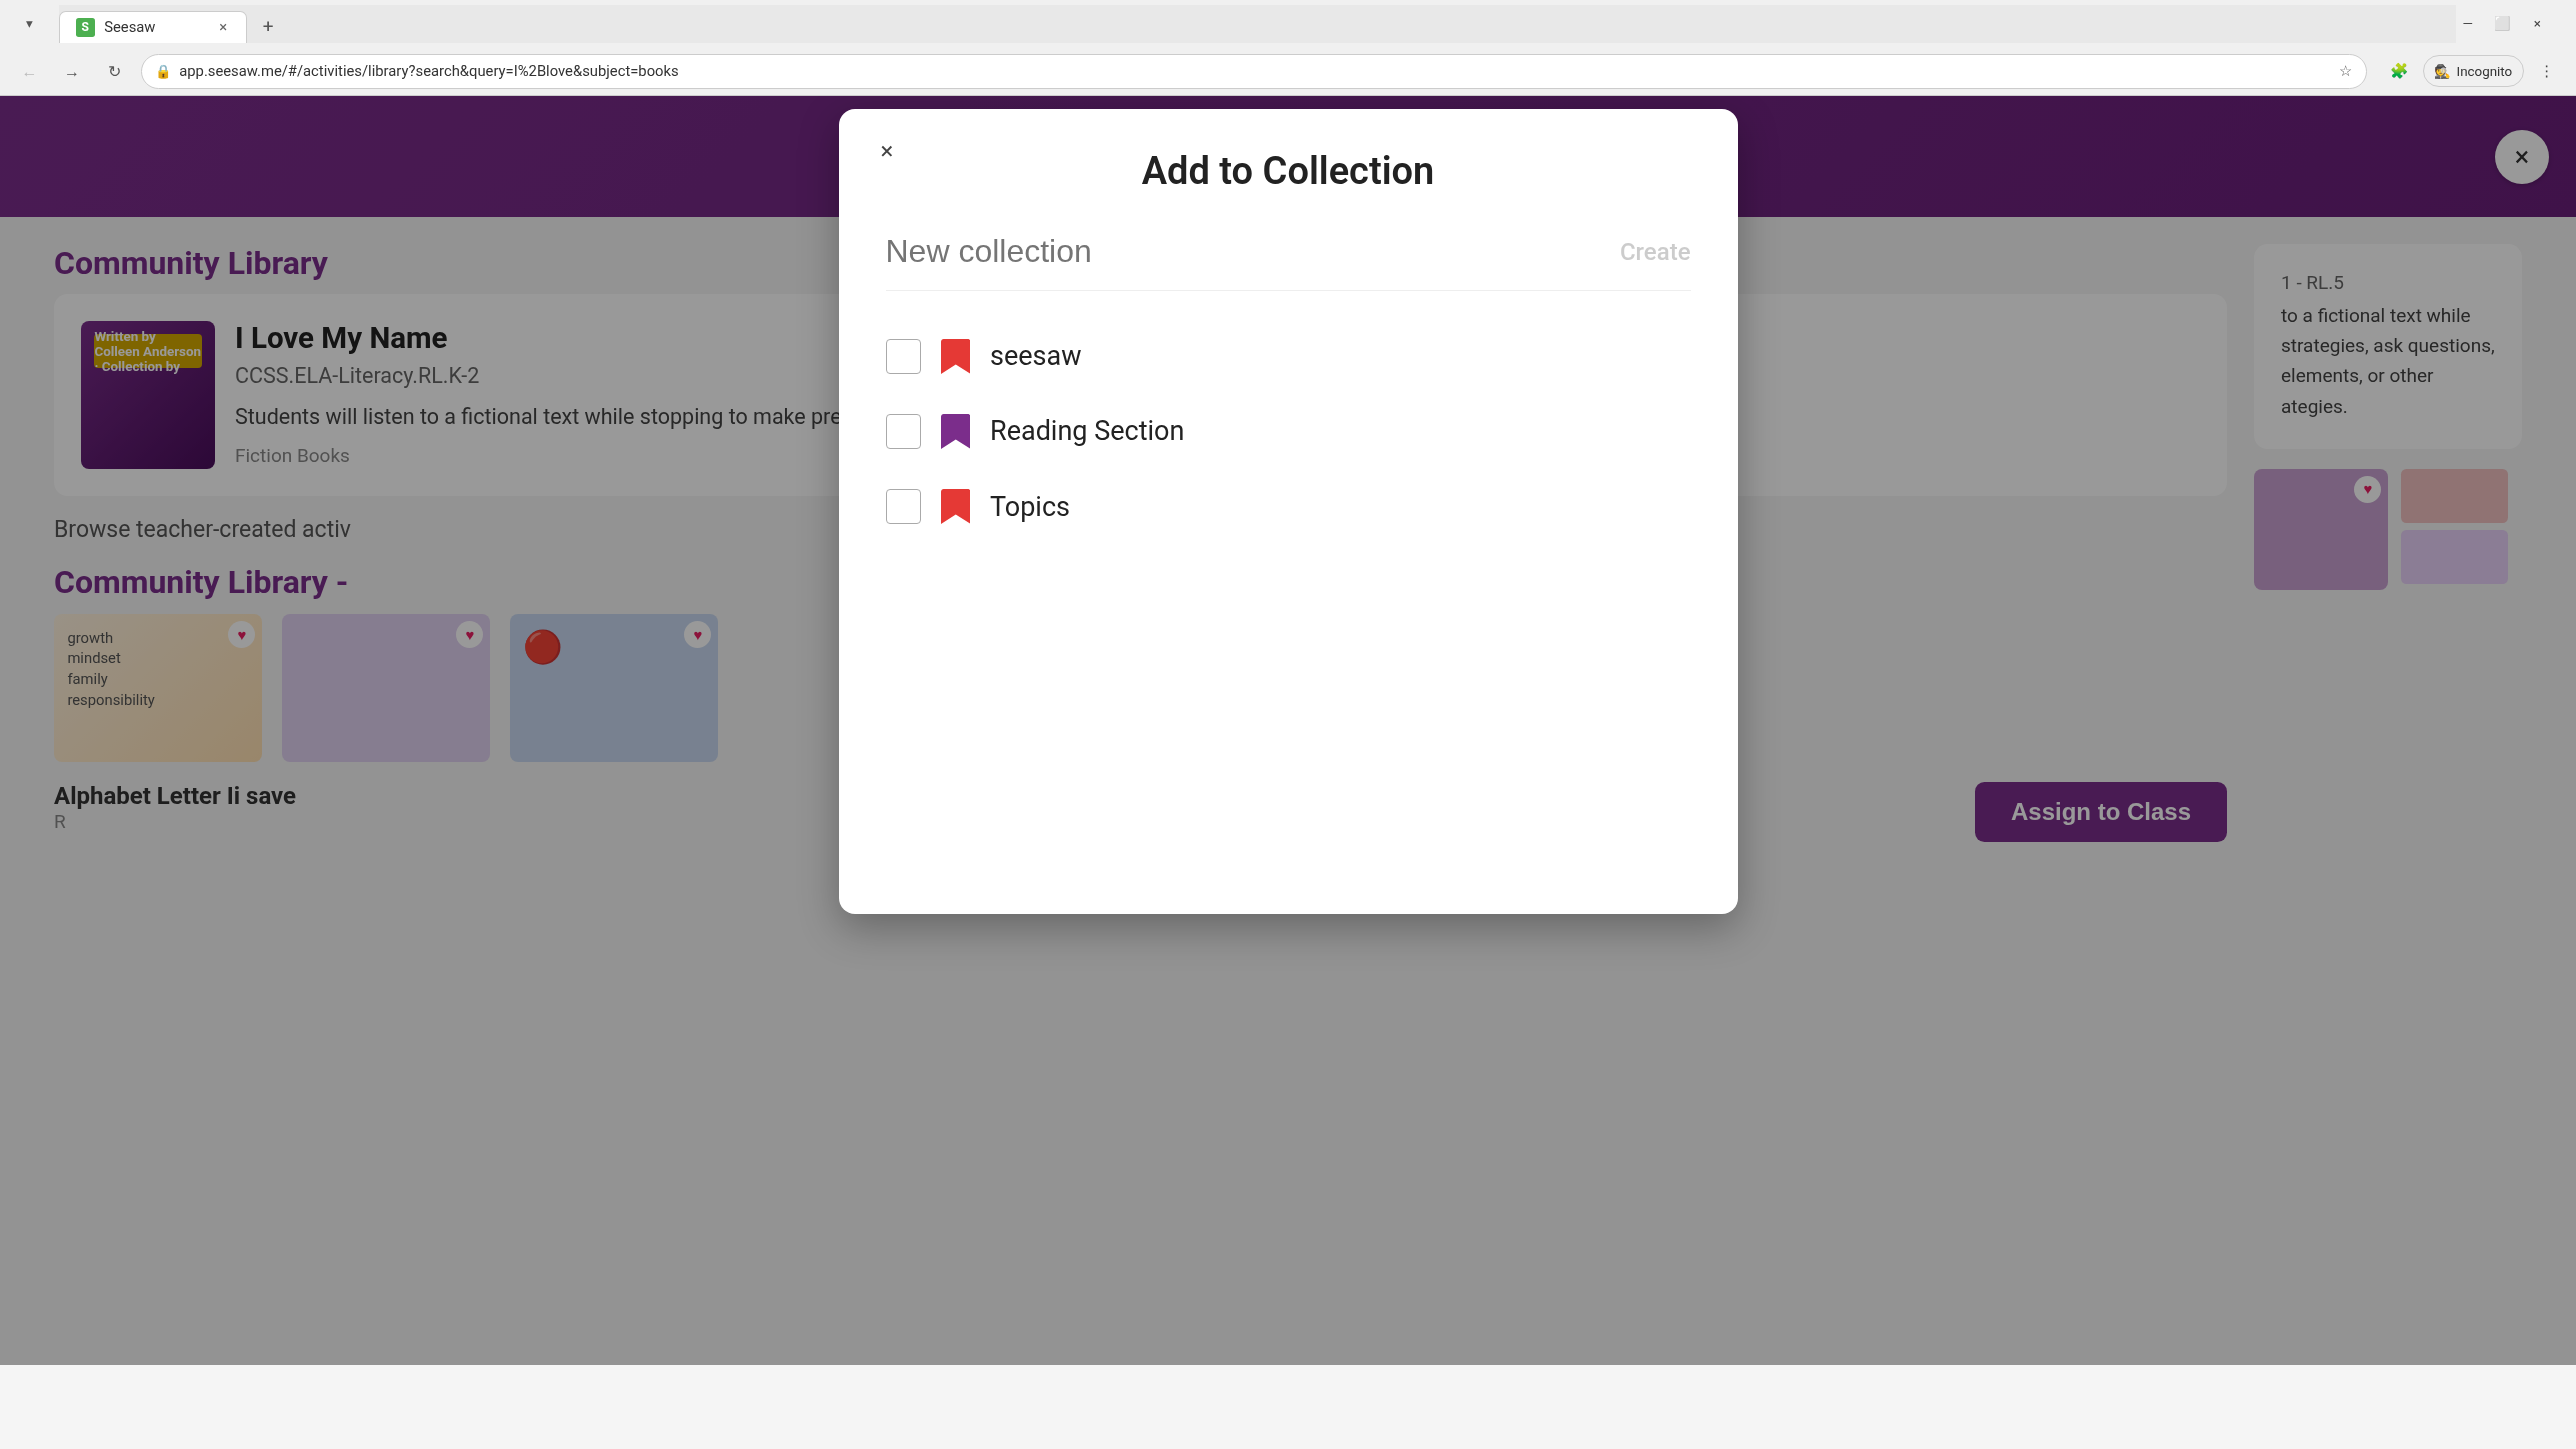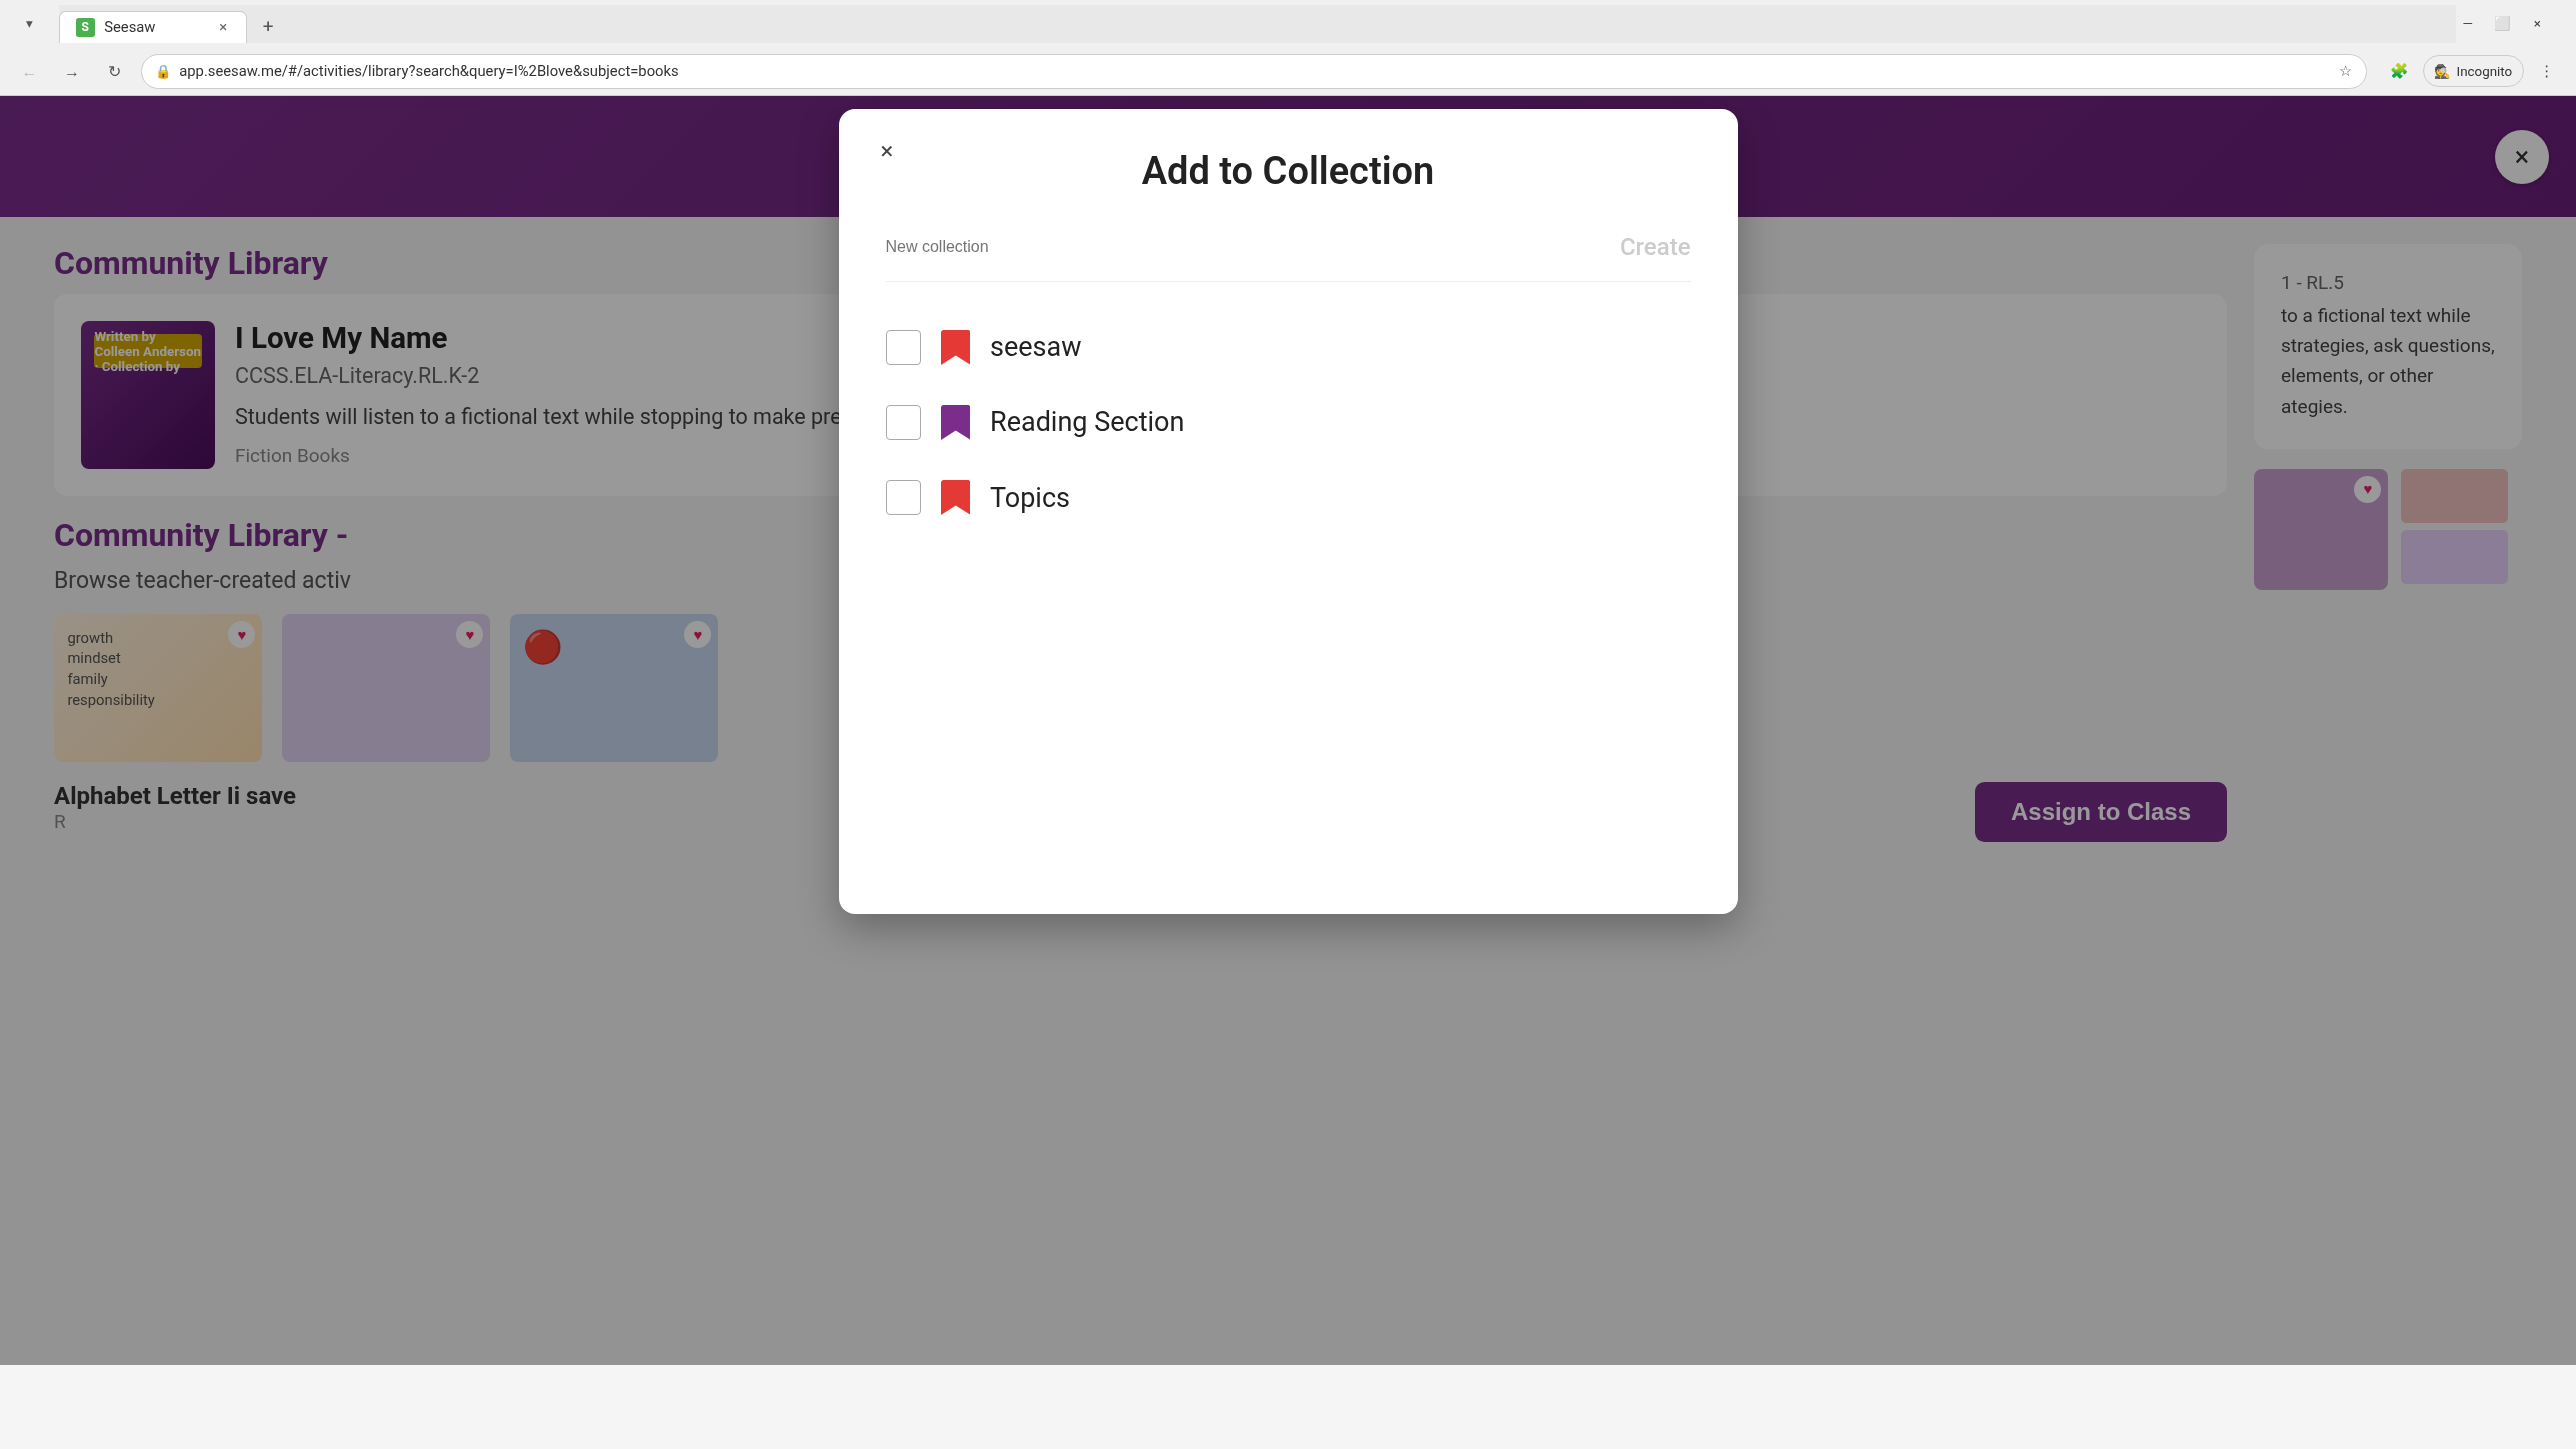--- a/index.html
+++ b/index.html
@@ -279,21 +279,21 @@
     }
     .new-collection-row {
       display: flex;
       align-items: center;
       justify-content: space-between;
       margin-bottom: 34px;
       border-bottom: 0.7px solid #eee;
       padding-bottom: 20px;
     }
     .new-collection-input {
-      font-size: 16px;
+      font-size: 32px;
       color: #1d4ed8;
       border: none;
       outline: none;
       flex: 1;
       background: transparent;
     }
     .create-btn {
       font-size: 24px;
       color: #ccc;
       cursor: pointer;
@@ -462,24 +462,24 @@
           </div>
           <div>
             <div class="card-title">I Love My Name</div>
             <div class="card-standard">CCSS.ELA-Literacy.RL.K-2</div>
             <div class="card-description">Students will listen to a fictional text while stopping to make predictions, ask questions, focus on key story elements, or applied reading strategies.</div>
             <div class="card-tag">Fiction Books</div>
           </div>
         </div>
       </div>
 
+      <div style="font-size:23px; color:#555; margin-bottom:20px;">Browse teacher-created activ</div>
       <div style="margin:20px 0 13.4px;">
         <span class="section-title">Community Library -</span>
       </div>
-      <div style="font-size:23px; color:#555; margin-bottom:20px;">Browse teacher-created activ</div>
 
       <div class="thumbnail-row">
         <div class="thumbnail activity-thumb-1">
           <div style="padding:13.4px; font-size:14.8px; color:#555; line-height:1.4;">growth<br>mindset<br>family<br>responsibility</div>
           <div class="thumbnail-heart">♥</div>
         </div>
         <div class="thumbnail" style="background:#e0d0f0;">
           <div class="thumbnail-heart">♥</div>
         </div>
         <div class="thumbnail" style="background:#c8d8f0;">

